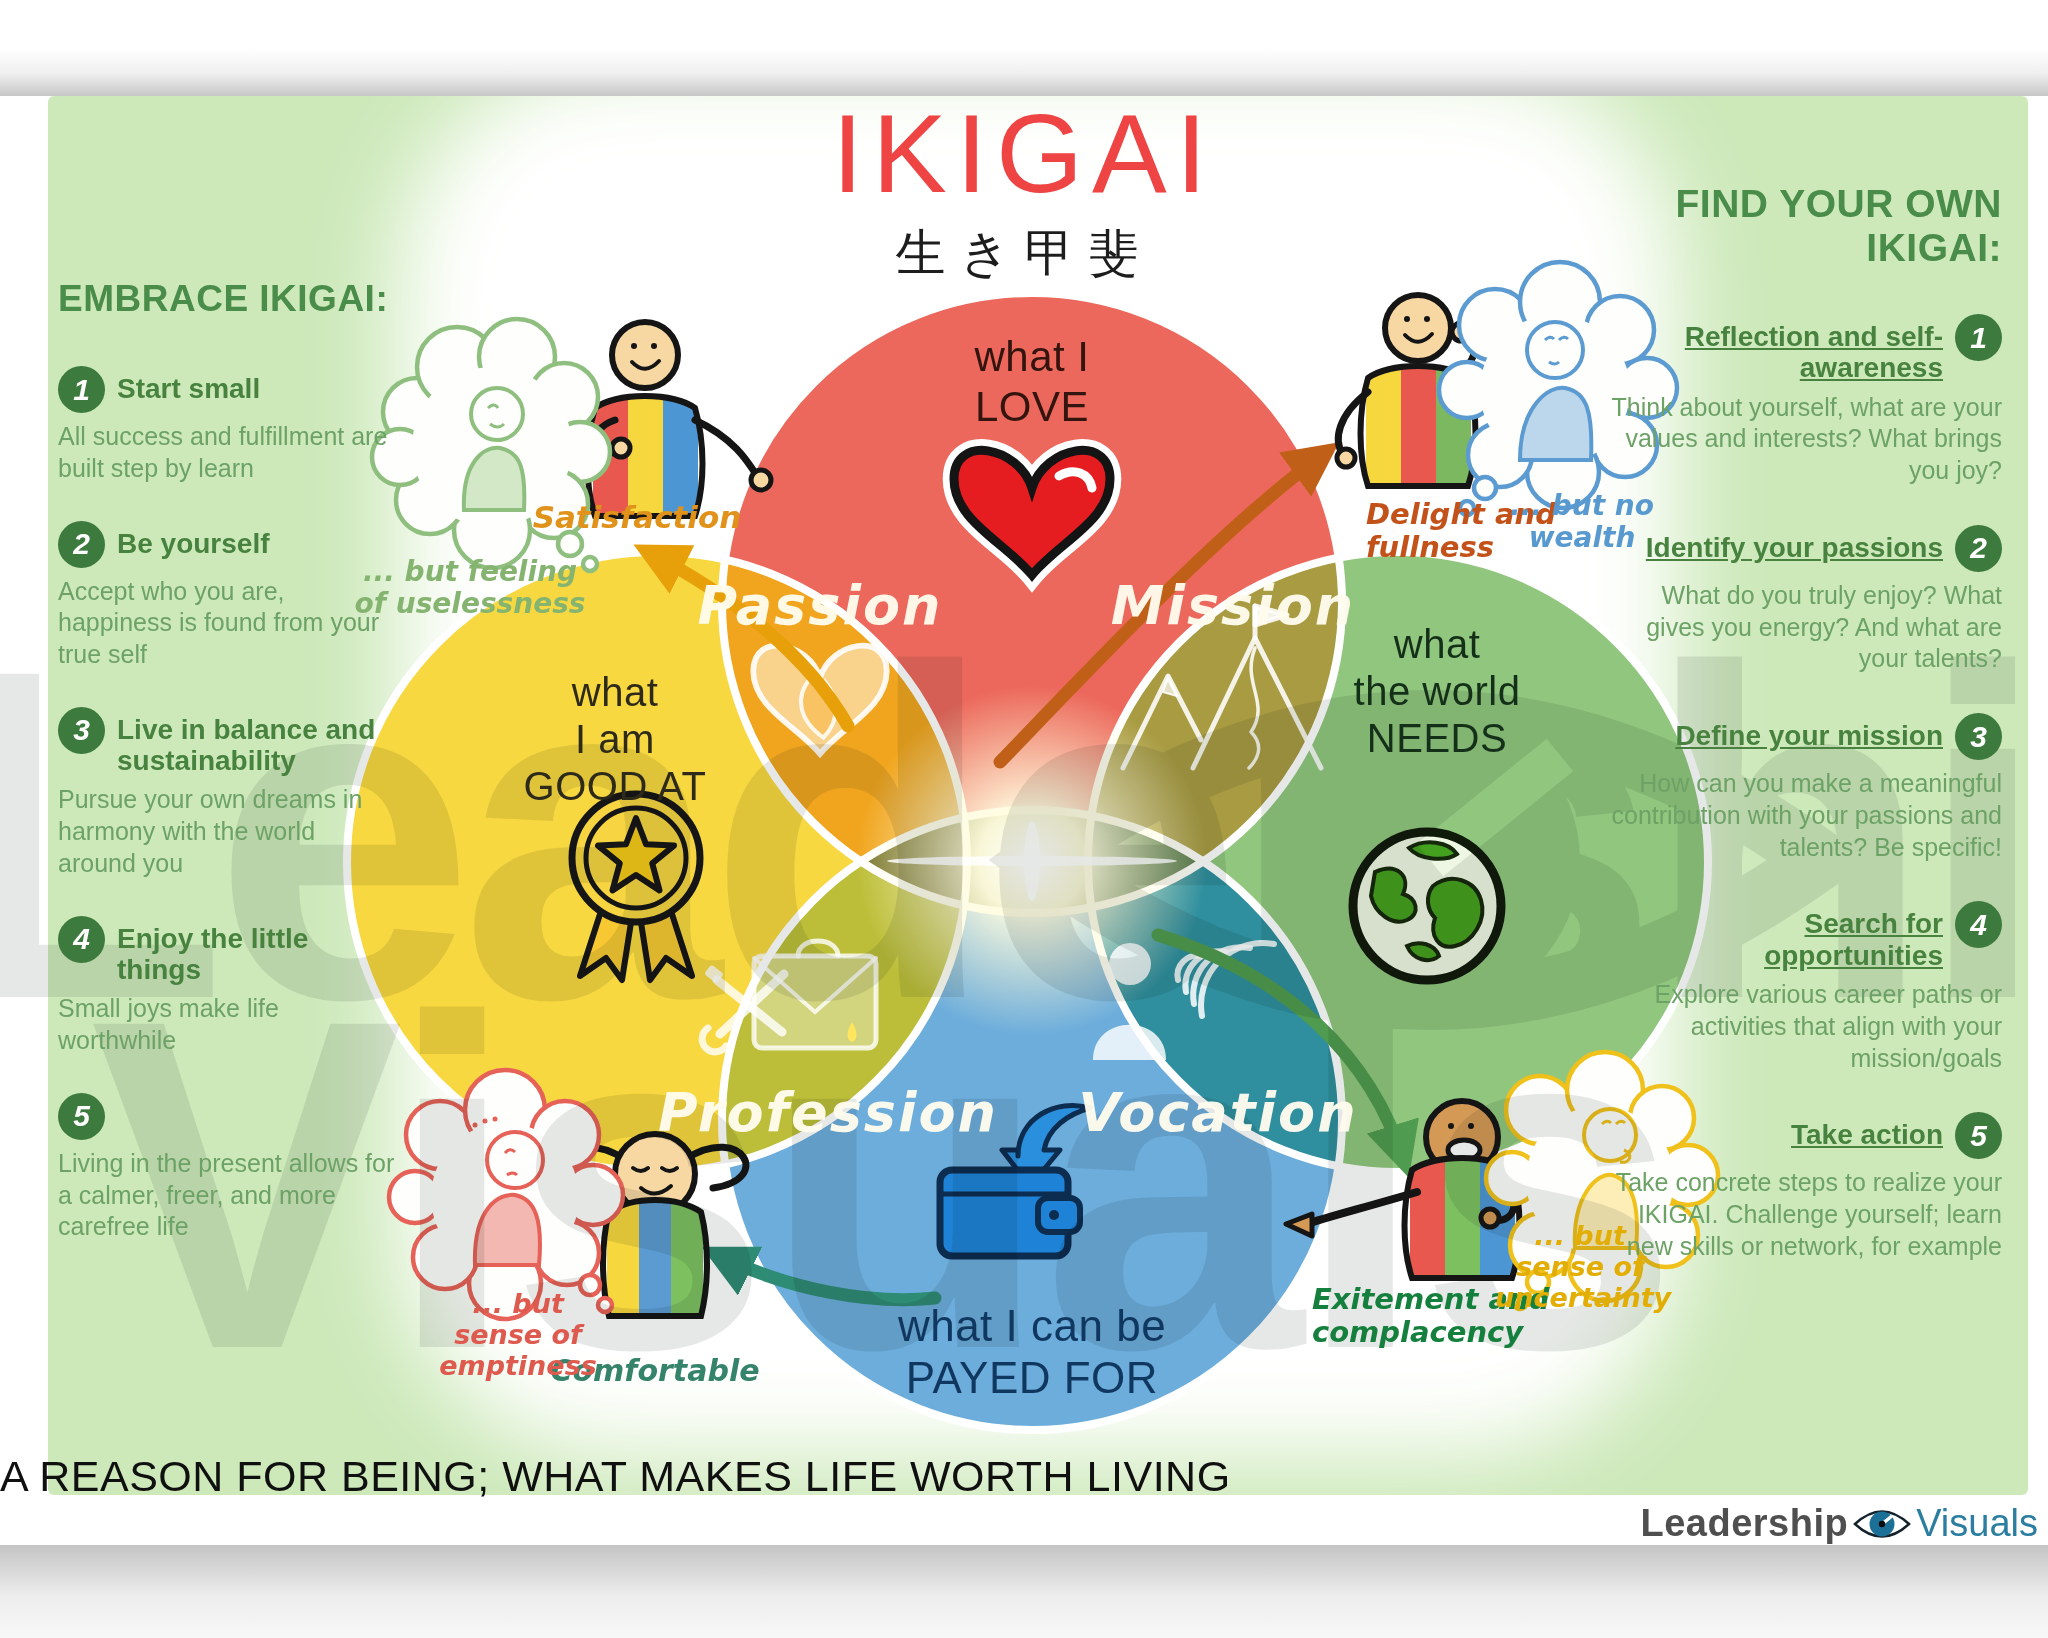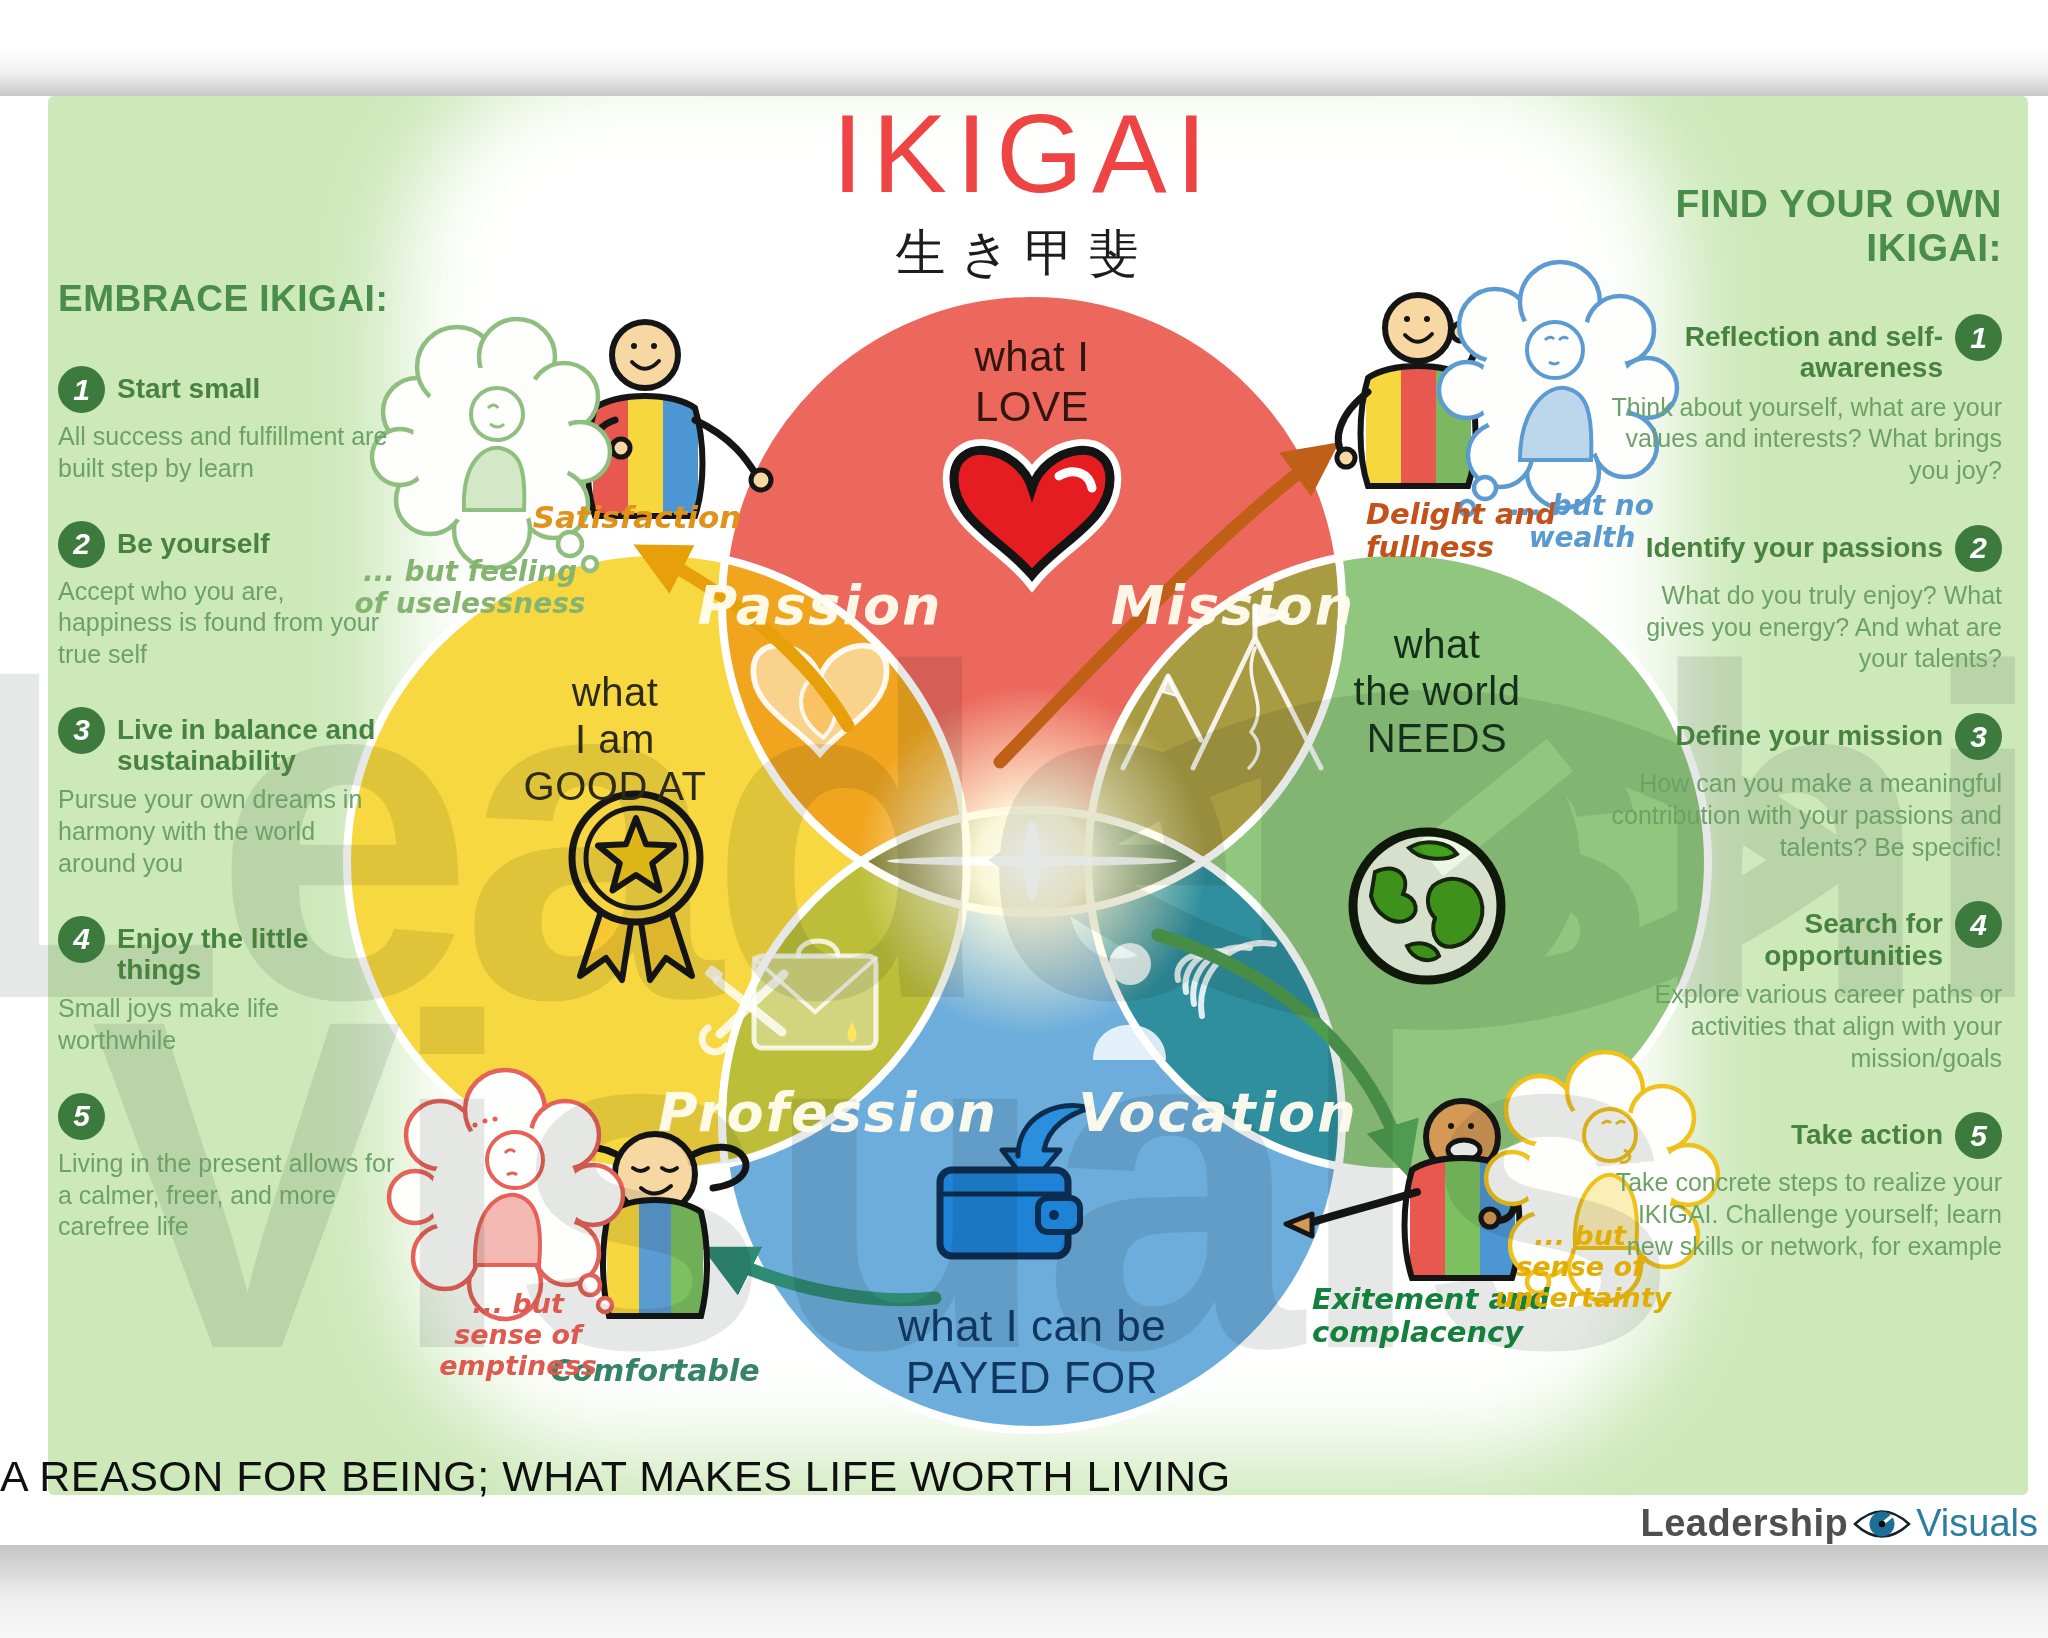--- a/index.html
+++ b/index.html
@@ -62,21 +62,21 @@
   .badge { flex:0 0 auto; width:47px; height:47px; border-radius:50%; background:#3d7a3d; color:#ffffff;
            font-size:30px; font-weight:bold; font-style:italic;
            display:flex; align-items:center; justify-content:center; }
   .item-title { font-size:28px; font-weight:bold; color:#47823f; line-height:1.12; padding-top:7px; }
   .item-body  { font-size:25px; color:#6da267; line-height:1.27; }
 
   .right-panel { position:absolute; left:1598px; top:182px; width:420px; text-align:right; }
   .right-panel .panel-heading { font-size:39px; margin-bottom:44px; padding-right:16px; }
   .r-item { margin-bottom:38px; padding-right:16px; }
   .r-item .item-head { justify-content:flex-end; }
-  .r-item .item-title { max-width:320px; }
+  .r-item .item-title { max-width:320px;text-decoration:underline; }
 
   .tagline { position:absolute; left:0; top:1452px; width:100%; 
              font-size:43px; color:#101010; letter-spacing:.5px; }
 
   .logo { position:absolute; top:1502px; right:10px; display:flex; align-items:center; gap:5px; font-size:38px; }
   .logo-gray { color:#4f4f4f; font-weight:bold; letter-spacing:.5px; }
   .logo-teal { color:#2c7ea1; }
 </style>
 </head>
 <body>

